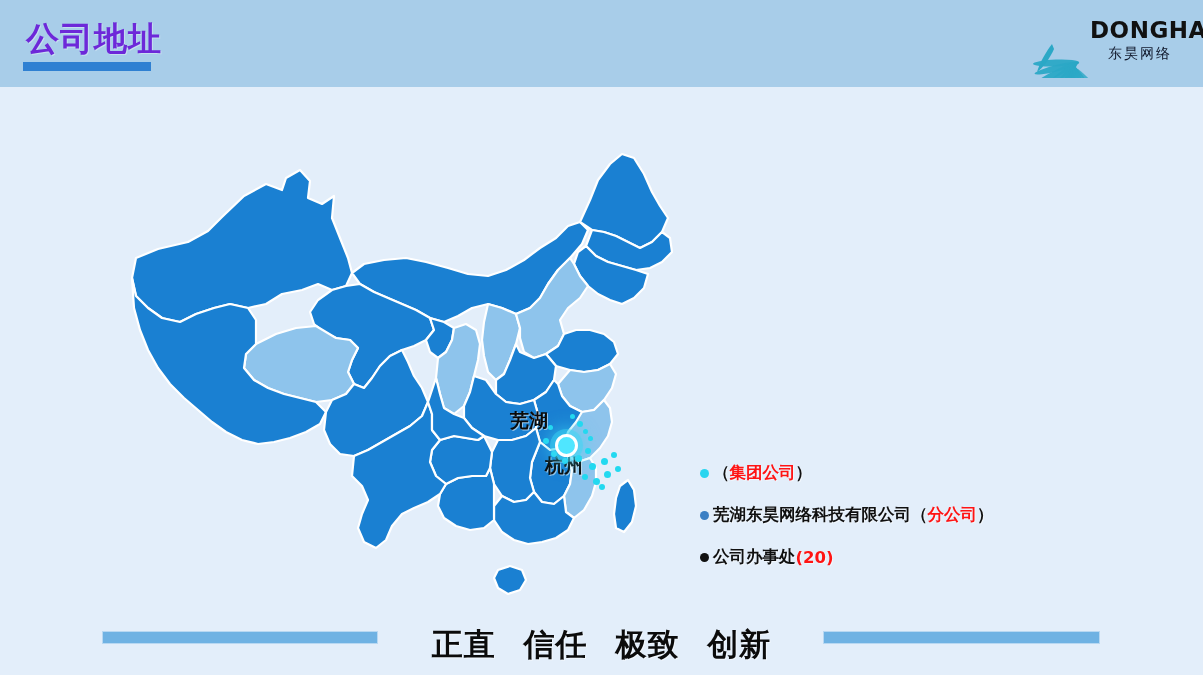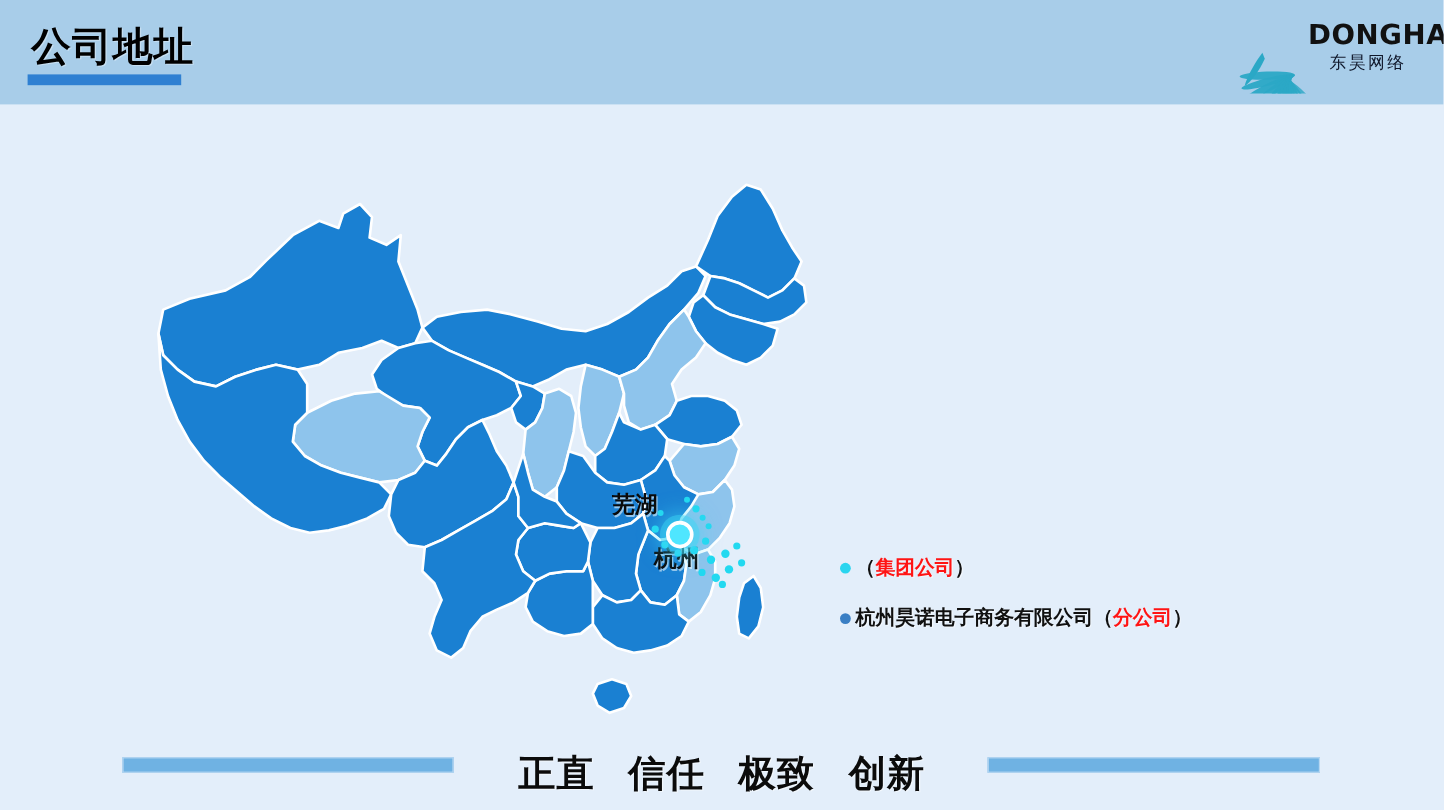--- a/index.html
+++ b/index.html
@@ -11,21 +11,21 @@
   }
   #slide{position:absolute;inset:0;background:#e3eefa;}
 
   
   #header{
     position:absolute;left:0;top:0;width:1203px;height:87px;
     background:#a8cde9;
   }
   #page-title{
     position:absolute;left:26px;top:19px;
-    font-size:33px;font-weight:bold;color:#000000;
+    font-size:33px;font-weight:bold;color:#6d28d9;
     letter-spacing:1px;line-height:40px;
     text-shadow:1px 1px 0 rgba(255,255,255,.35);
   }
   #title-underline{
     position:absolute;left:23px;top:62px;width:128px;height:9px;
     background:#2f80d2;
   }
 
   
   #logo{
@@ -225,24 +225,29 @@
 
   <div id="legend">
     <div class="legend-row">
       <span class="legend-bullet b-cyan"></span>
       <span class="paren">（</span>
       <span class="hl">集团公司</span>
       <span class="paren">）</span>
     </div>
     <div class="legend-row">
       <span class="legend-bullet b-blue"></span>
-      <span>杭州昊诺电子商务有限公司</span>
+      <span>芜湖东昊网络科技有限公司</span>
       <span class="paren">（</span>
       <span class="hl">分公司</span>
       <span class="paren">）</span>
+    </div>
+    <div class="legend-row">
+      <span class="legend-bullet b-black"></span>
+      <span>公司办事处</span>
+      <span class="hl">(20)</span>
     </div>
   </div>
 
   <div id="footer-bar-left"></div>
   <div id="footer-bar-right"></div>
   <div id="slogan">
     <span>正直</span>
     <span>信任</span>
     <span>极致</span>
     <span>创新</span>

